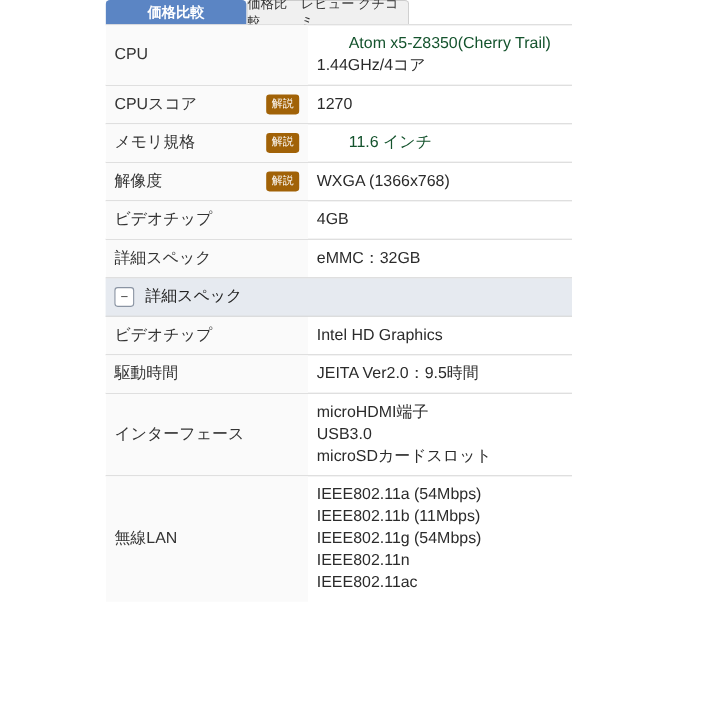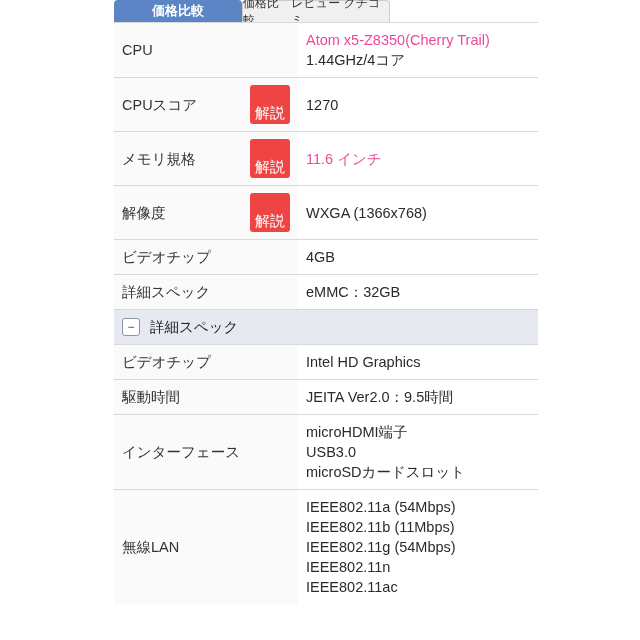--- a/index.html
+++ b/index.html
@@ -23,21 +23,21 @@
     top: 0;
     width: 104px;
     height: 640px;
     background: #ffffff;
   }
   .gutter-left { left: 0; }
   .gutter-right { right: 0; width: 112px; }
 
   .content {
     position: absolute;
-    left: 114px;
+    left: 96px;
     top: 0;
     width: 424px;
     height: 523px;
     background: #ffffff;
   }
 
   
   .tabbar {
     display: flex;
     height: 22px;
@@ -104,29 +104,29 @@
     word-break: break-word;
   }
   .kwrap {
     display: flex;
     align-items: center;
     justify-content: space-between;
     gap: 6px;
   }
   .kaisetsu {
     display: inline-block;
-    background: #ef4444;
+    background: #a16207;
     color: #ffffff;
-    font-size: 15px;
+    font-size: 10px;
     line-height: 1;
-    padding: 20px 5px 4px 5px;
+    padding: 4px 5px 4px 5px;
     border-radius: 3px;
     white-space: nowrap;
   }
-  .link { color: #ec4899; }
+  .link { color: #14532d; margin-left: 29px; }
   .circle {
     display: inline-block;
     width: 12px;
     height: 12px;
     border: 1.4px solid #555;
     border-radius: 50%;
   }
   
   .sect td {
     background: #e6eaf0;

